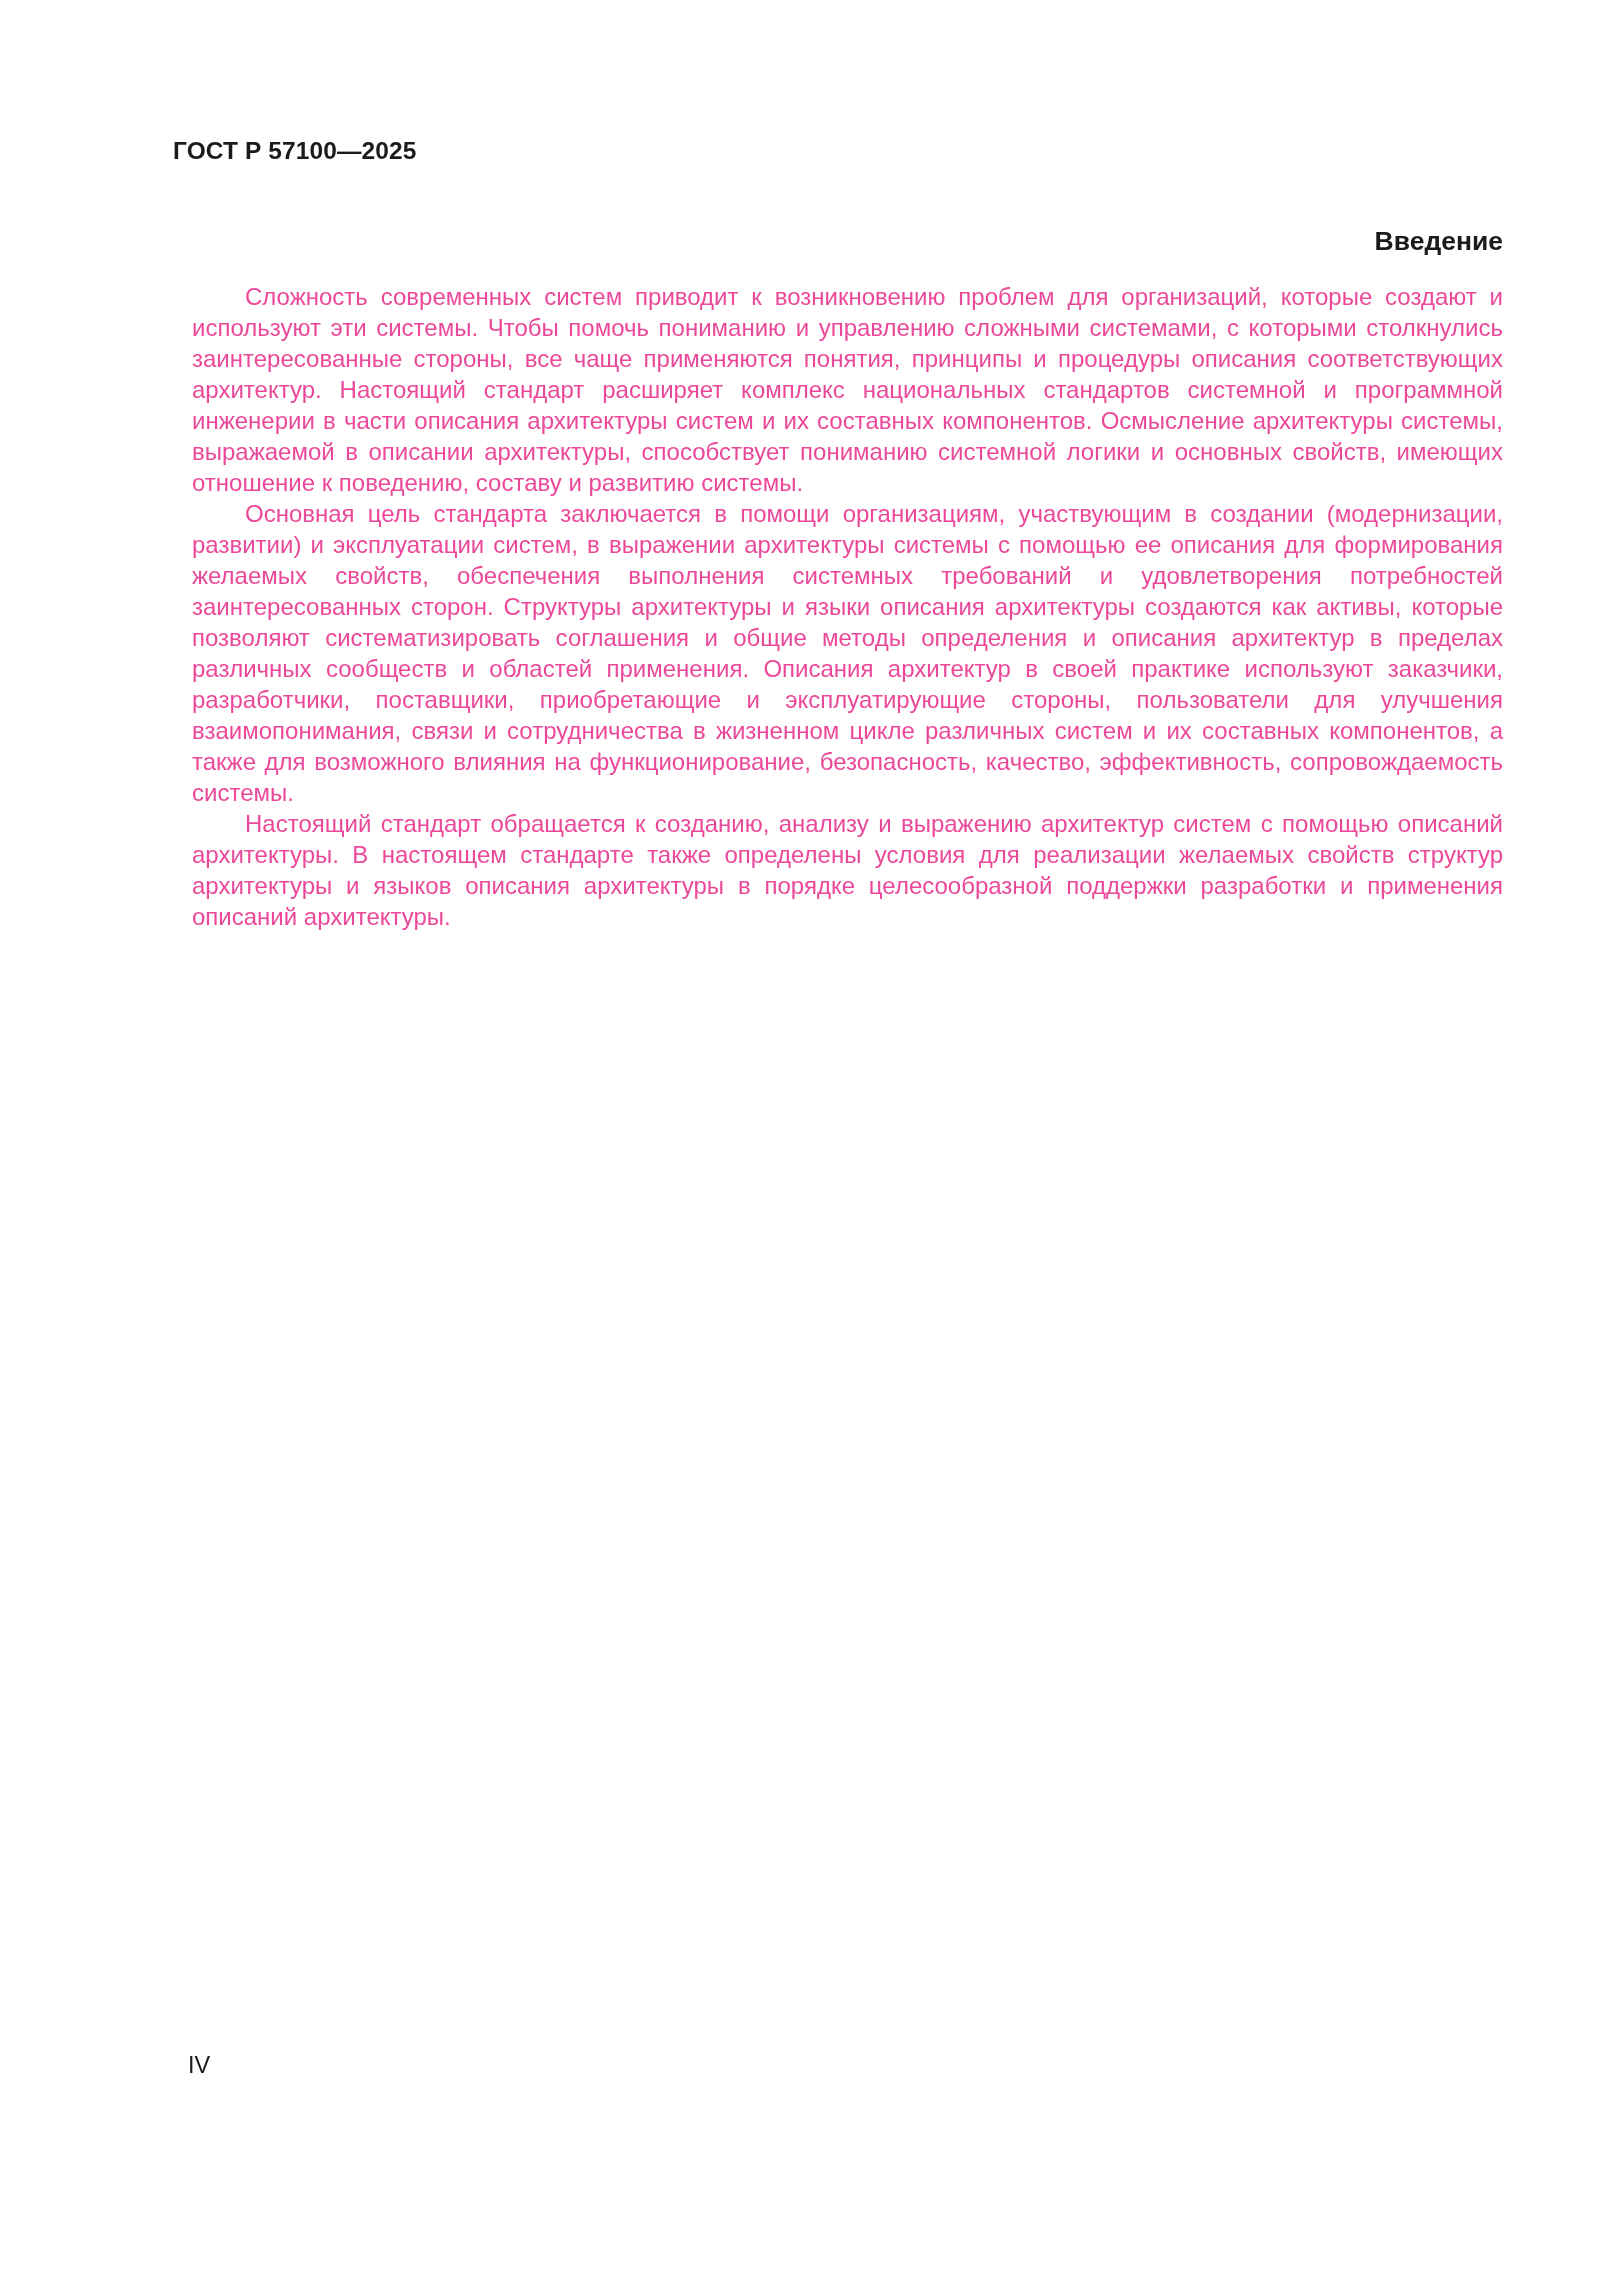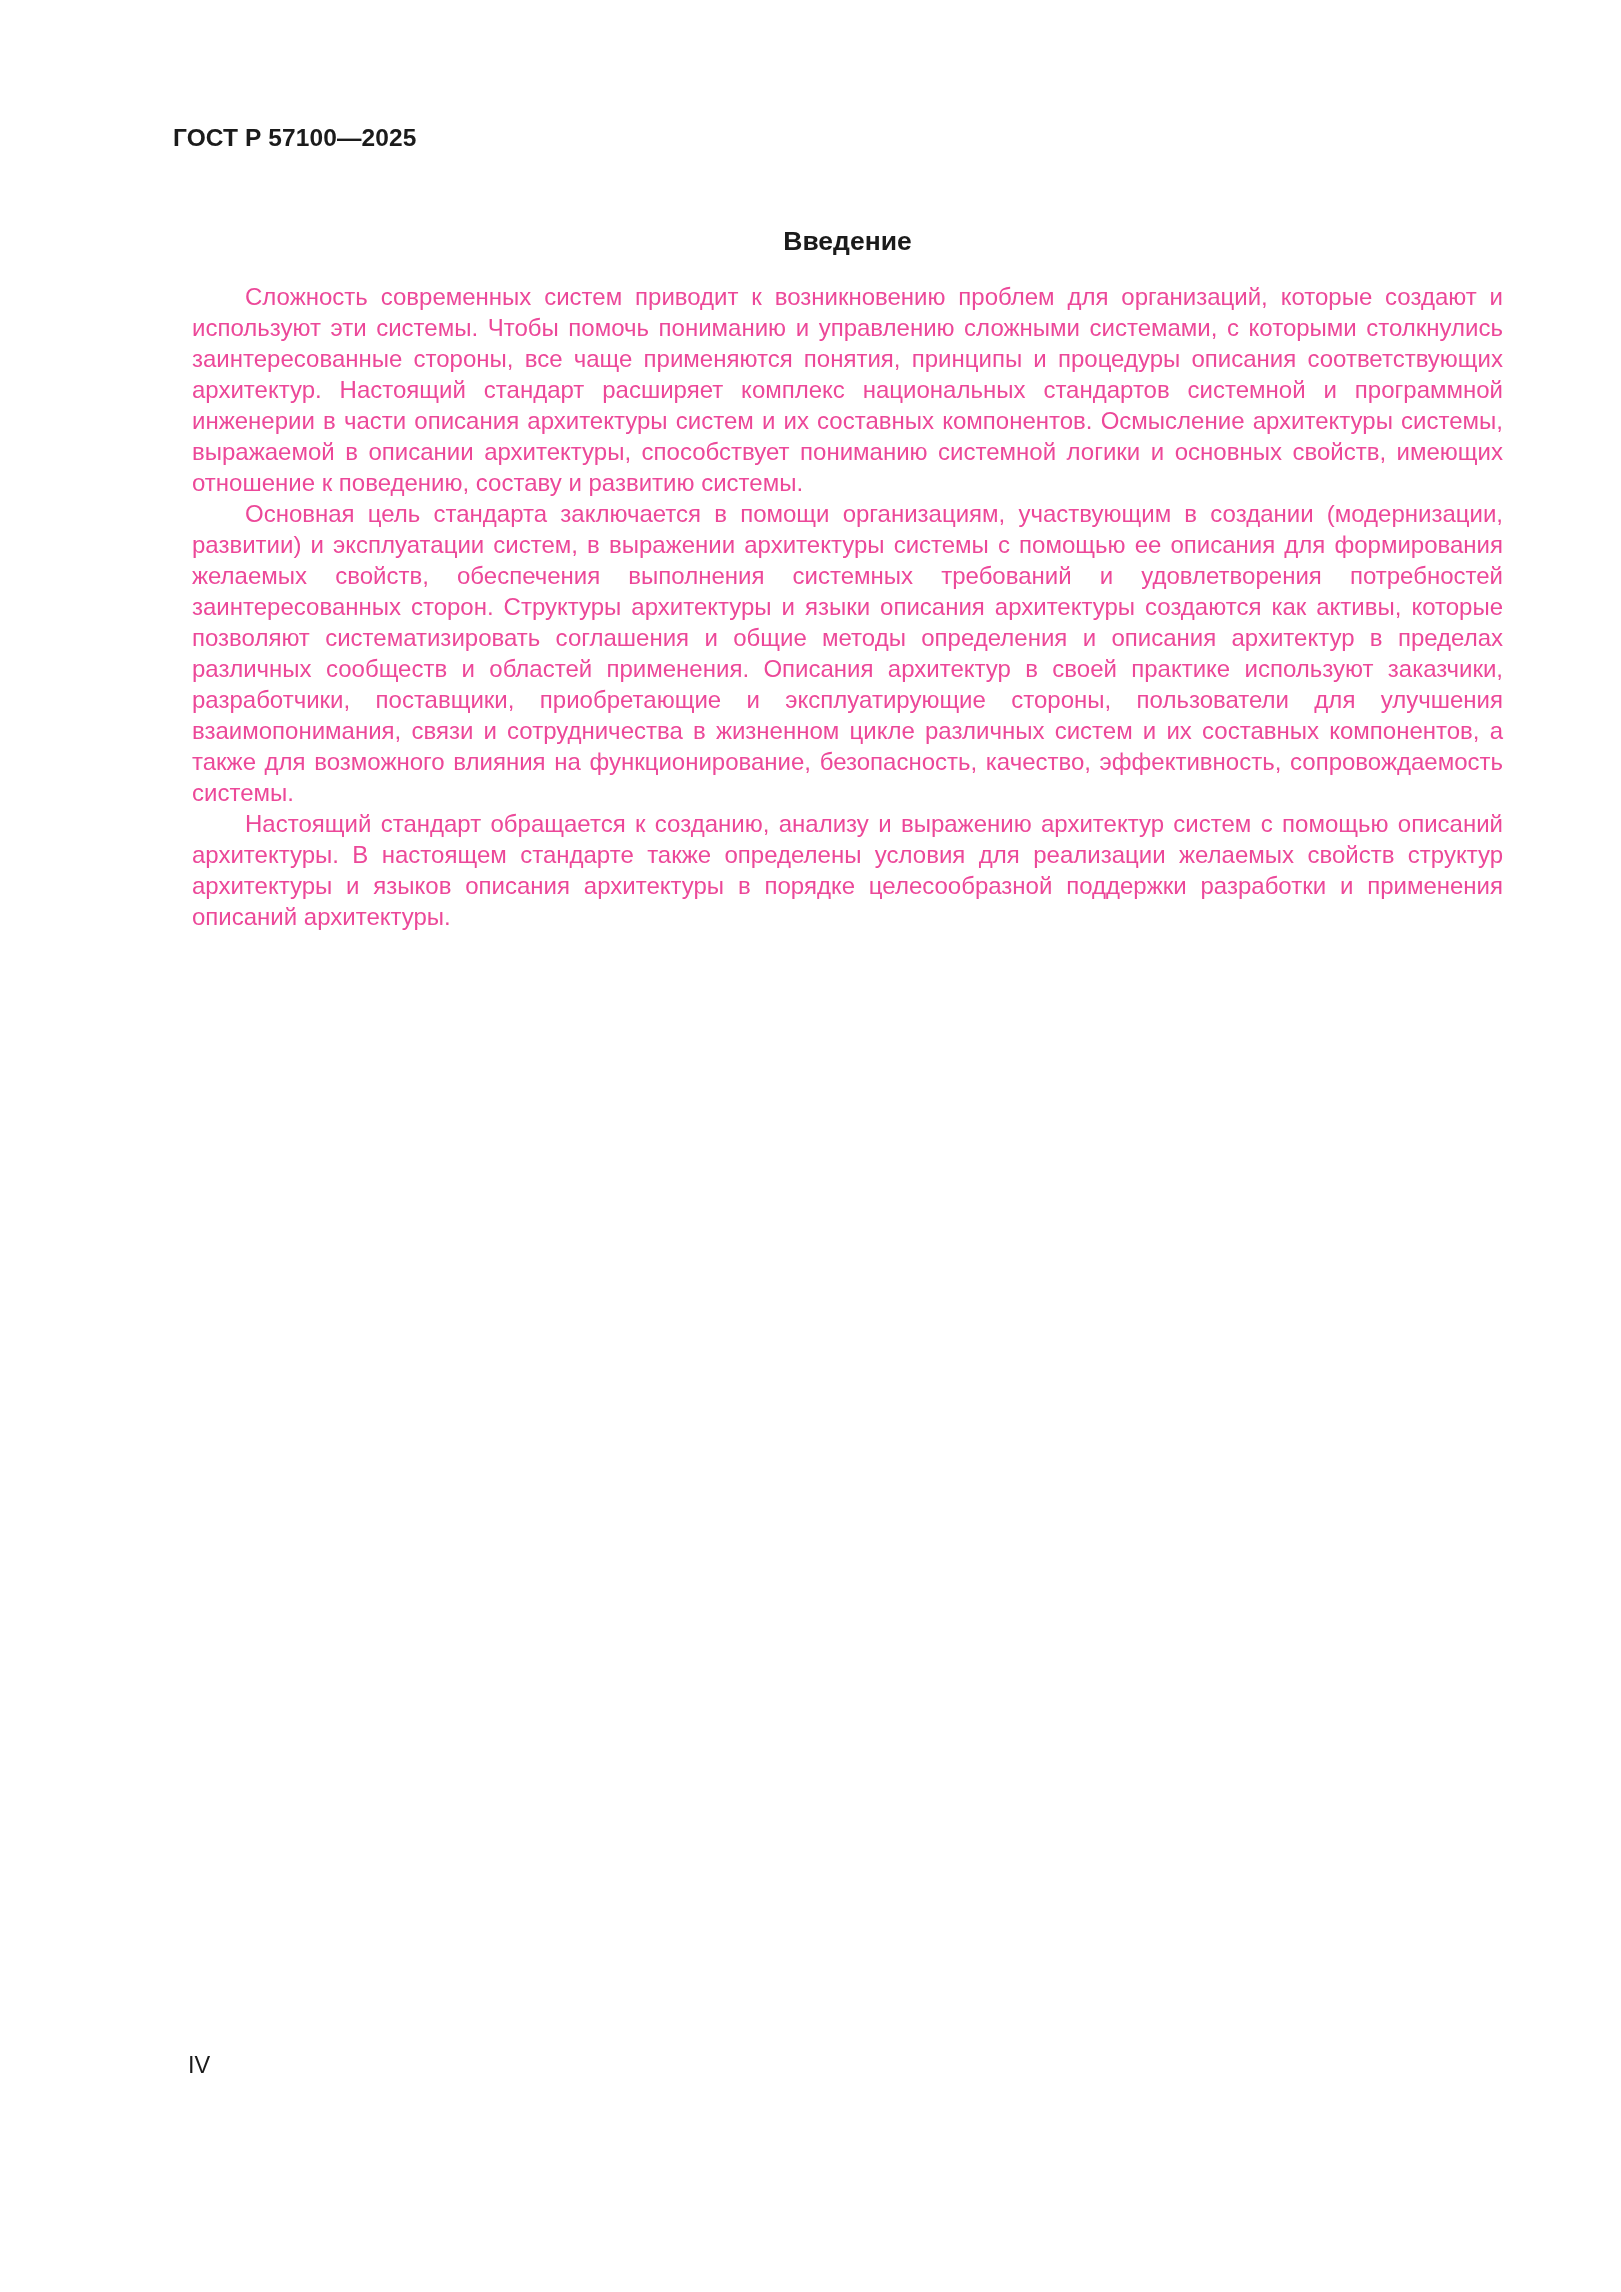--- a/index.html
+++ b/index.html
@@ -19,36 +19,36 @@
     width: 1621px;
     height: 2293px;
     background: #ffffff;
     overflow: hidden;
     box-sizing: border-box;
   }
 
   
   .page-header {
     position: absolute;
-    top: 124px;
+    top: 137px;
     left: 173px;
     font-size: 24.5px;
     font-weight: bold;
     letter-spacing: 0.1px;
     color: #1b1b1b;
     white-space: nowrap;
   }
 
   
   .section-title {
     position: absolute;
     top: 208px;
     left: 192px;
     width: 1311px;
-    text-align: center;
+    text-align: right;
     font-size: 26.5px;
     font-weight: bold;
     color: #1b1b1b;
   }
 
   
   .body-block {
     position: absolute;
     top: 281px;
     left: 192px;

